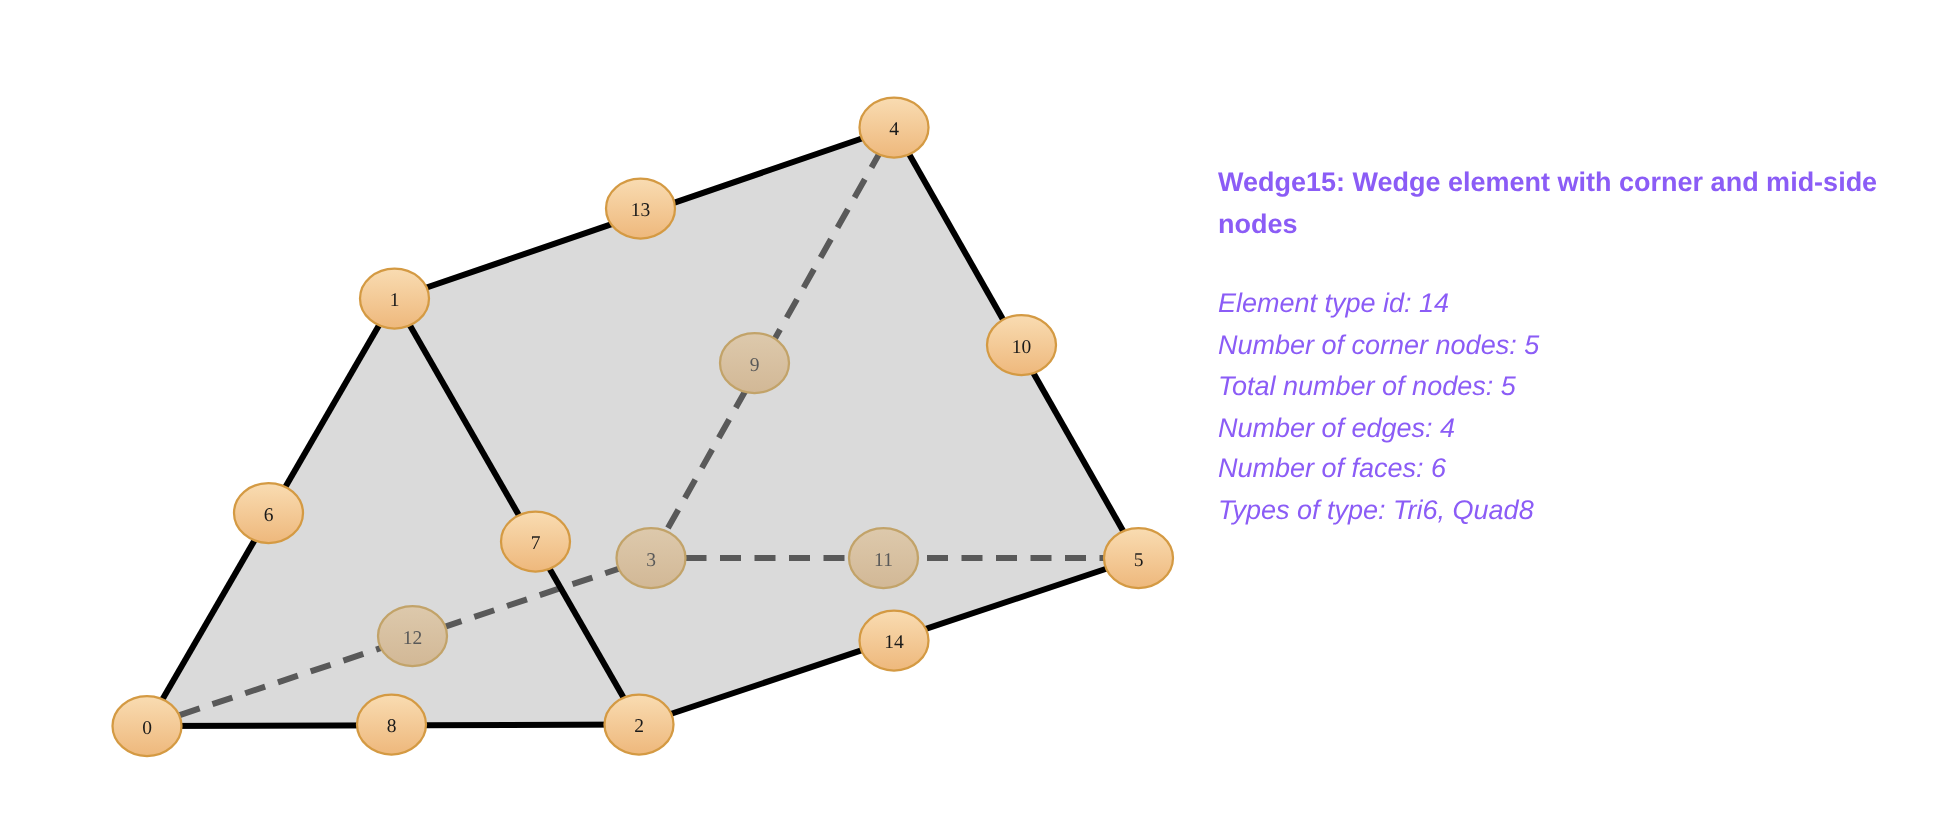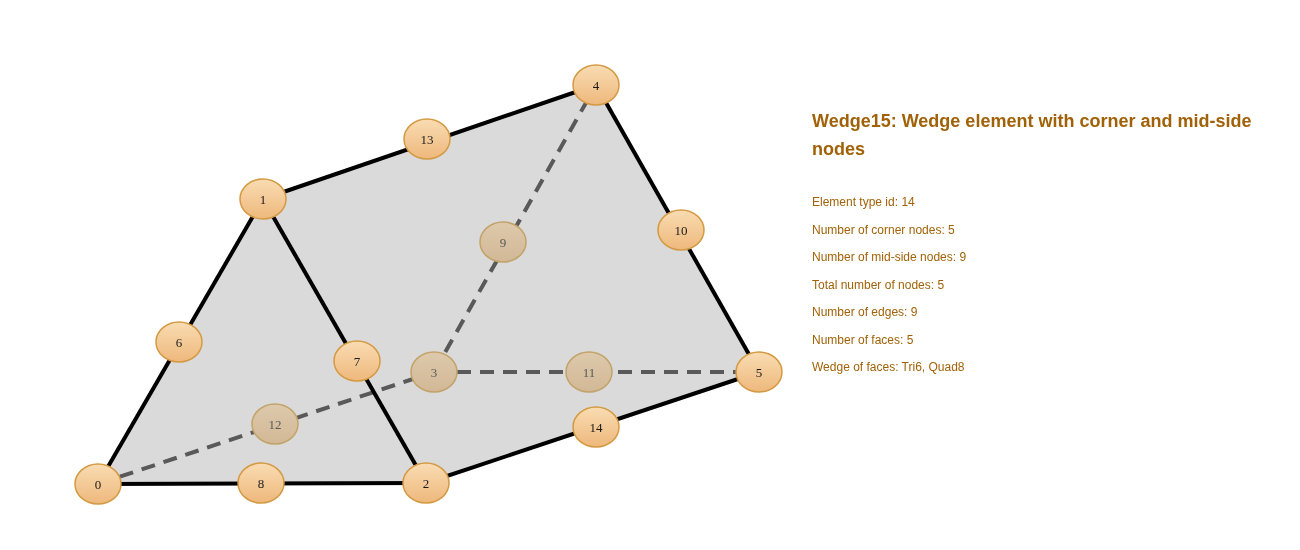--- a/index.html
+++ b/index.html
@@ -21,33 +21,34 @@
   svg.diagram {
     position: absolute;
     left: 0;
     top: 0;
   }
   .info {
     position: absolute;
     left: 812px;
     top: 107px;
     width: 445px;
-    color: #a16207;
+    color: #8b5cf6;
   }
   .info h2 {
     margin: 0 0 26px 0;
     font-size: 18px;
     font-weight: 700;
     line-height: 28px;
   }
   .info p {
     margin: 0;
-    font-size: 12px;
+    font-size: 18px;
     font-weight: 400;
     line-height: 27.5px;
+    font-style: italic;
   }
 </style>
 </head>
 <body>
 
 <div class="stage">
 
   <svg class="diagram" width="1300" height="550" viewBox="0 0 1300 550">
     <defs>
         <linearGradient id="gVisible" x1="0" y1="0" x2="0" y2="1">
@@ -138,20 +139,19 @@
           <ellipse cx="596" cy="427" rx="23" ry="20" fill="url(#gVisible)" stroke="#d49a43" stroke-width="1.5"></ellipse>
           <text x="596" y="427.5" fill="#1a1a1a" font-size="13" font-family="&quot;Liberation Serif&quot;, &quot;DejaVu Serif&quot;, serif" text-anchor="middle" dominant-baseline="central">14</text>
         </g>
       </g>
   </svg>
 
   <aside class="info">
     <h2>Wedge15: Wedge element with corner and mid-side nodes</h2>
     <p>Element type id: 14</p>
     <p>Number of corner nodes: 5</p>
-    <p>Number of mid-side nodes: 9</p>
     <p>Total number of nodes: 5</p>
-    <p>Number of edges: 9</p>
-    <p>Number of faces: 5</p>
-    <p>Wedge of faces: Tri6, Quad8</p>
+    <p>Number of edges: 4</p>
+    <p>Number of faces: 6</p>
+    <p>Types of type: Tri6, Quad8</p>
   </aside>
 
 </div>
 
 </body></html>

